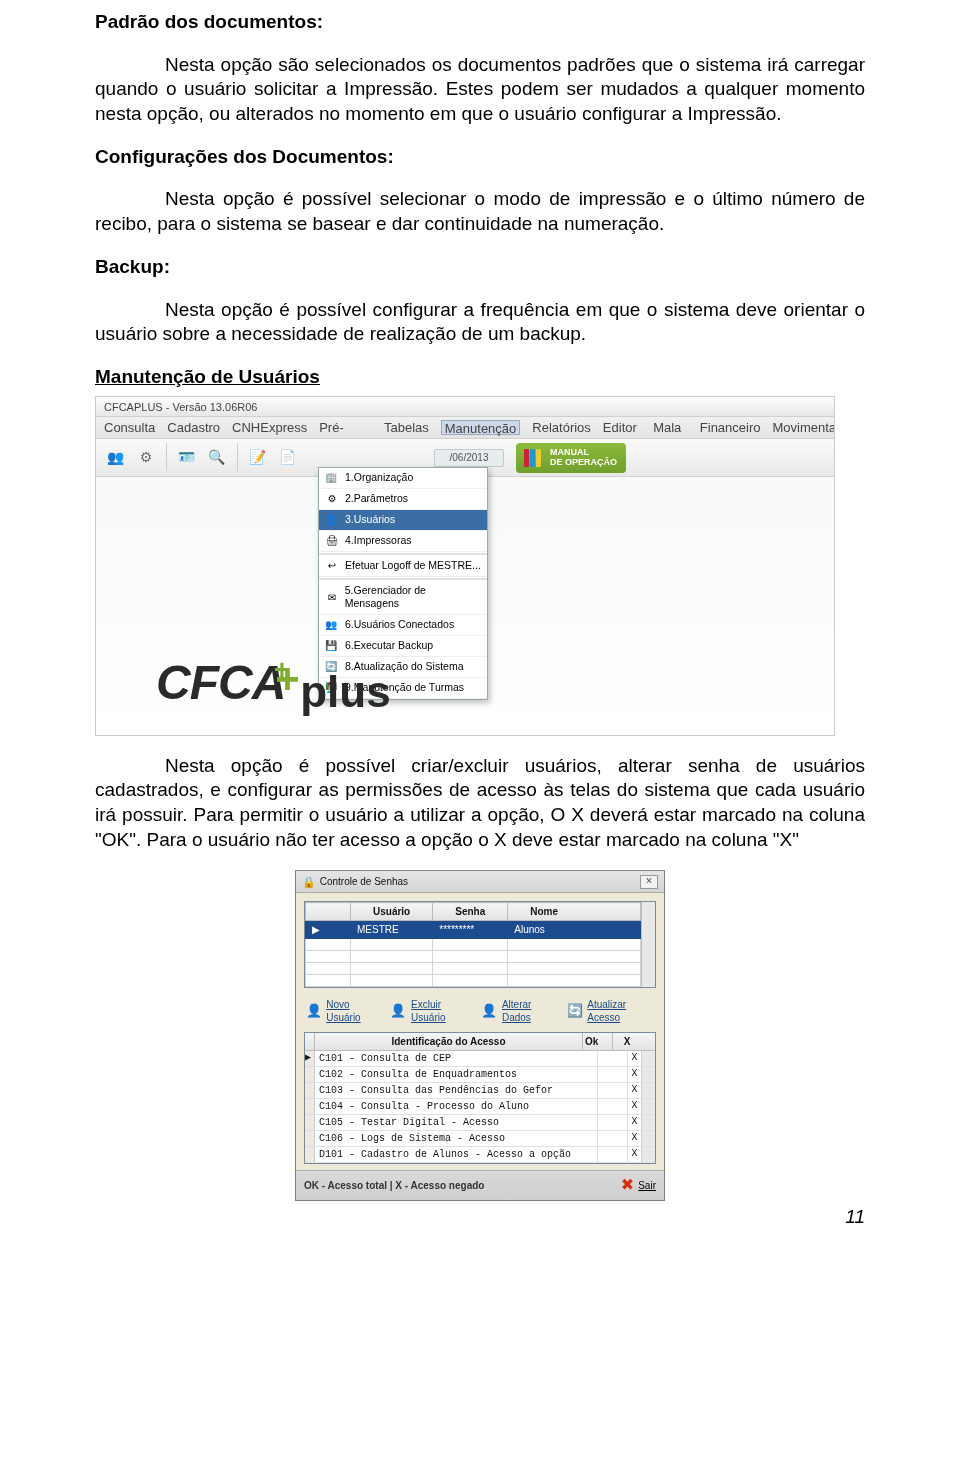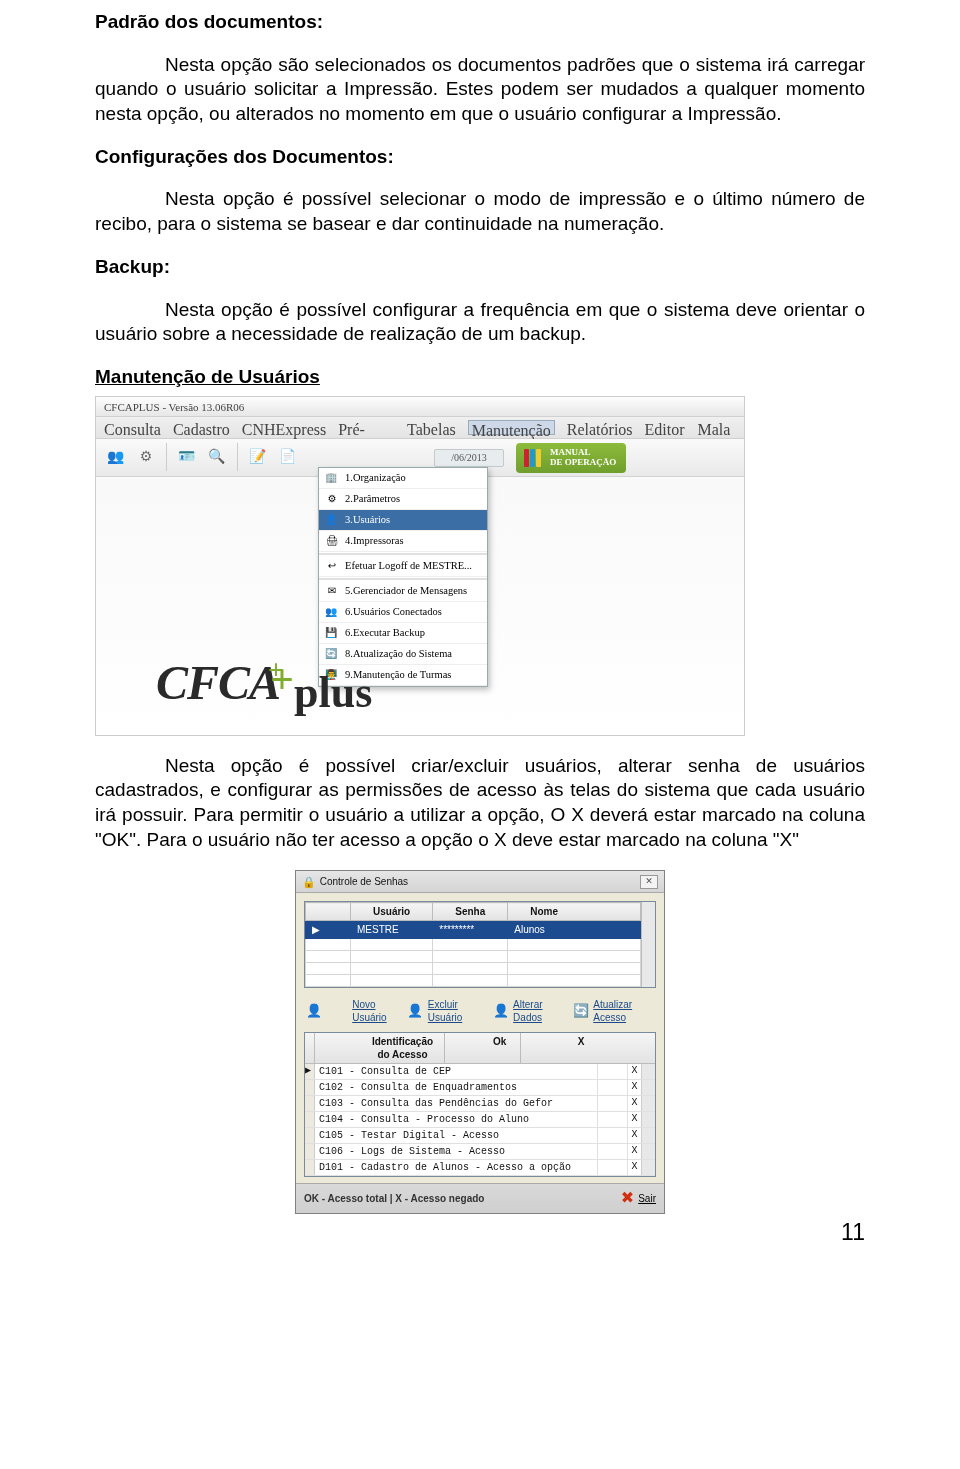--- a/index.html
+++ b/index.html
@@ -10,24 +10,24 @@
     font-family: Arial, Helvetica, sans-serif;
     color: #000;
     padding: 10px 95px 20px 95px;
     font-size: 19px;
     line-height: 1.3;
   }
   .section-title { font-weight: bold; margin-bottom: 18px; }
   .section-sub { font-weight: bold; font-size: 19px; text-decoration: underline; margin: 14px 0 6px 0; }
   .para { text-align: justify; margin-bottom: 18px; }
   .para-indent { text-indent: 70px; }
-  .screenshot1 { width: 650px; height: 340px; border: 1px solid #ccc; position: relative; background: linear-gradient(#f7f7f7, #ffffff); overflow: hidden; margin-bottom: 18px; font-size: 11px; font-family: Liberation Serif, serif; }
+  .screenshot1 { width: 740px; height: 340px; border: 1px solid #ccc; position: relative; background: linear-gradient(#f7f7f7, #ffffff); overflow: hidden; margin-bottom: 18px; font-size: 11px; }
   .ss1-titlebar { height: 20px; background: linear-gradient(#fdfdfd,#e7e7e7); border-bottom:1px solid #d0d0d0; padding:3px 8px; color:#444; }
   .ss1-menubar { height: 22px; background:linear-gradient(#f0f0f0,#e4e4e4); border-bottom:1px solid #d0d0d0; padding:3px 8px; color:#444; display:flex; gap:12px; }
-  .ss1-menubar span { font-size: 16px; }
+  .ss1-menubar span { font-size: 13px; }
   .ss1-toolbar { height: 38px; background:linear-gradient(#fafafa,#e9e9e9); border-bottom:1px solid #d2d2d2; display:flex; align-items:center; padding:0 8px; gap:6px; position:relative; }
   .ticon { width:24px; height:24px; border-radius:3px; display:flex; align-items:center; justify-content:center; font-size:14px; }
   .divider { width:1px; height:28px; background:#ccc; margin:0 2px;}
   .ss1-dropdown { position:absolute; top:70px; left:222px; width:170px; background:#fff; border:1px solid #9aa; box-shadow:2px 3px 6px rgba(0,0,0,0.25); font-size:10.5px; }
   .dd-item { display:flex; align-items:center; gap:6px; padding:3px 6px; border-bottom:1px solid #eee; }
   .dd-item.hl { background:#3b6ea5; color:#fff; }
   .dd-ico { width:14px; height:14px; display:flex; align-items:center; justify-content:center; font-size:10px; }
   .dd-sep { height:2px; background:#e0e0e0; margin:1px 0;}
   .manual-btn { position:absolute; left:420px; top:4px; height:30px; width:110px; background:linear-gradient(#8dbb3b,#6f9e2c); border-radius:4px; display:flex; align-items:center; gap:6px; padding:0 8px; color:#fff; font-size:9px; font-weight:bold; line-height:1.1;}
   .manual-btn .mico { width:20px; display:flex; gap:1px;}
@@ -48,34 +48,34 @@
   .ss2-grid1 th { background:linear-gradient(#f5f5f5,#e3e3e3); border:1px solid #bcbcbc; padding:2px 22px; font-weight:bold; text-align:left; }
   .ss2-grid1 td { border:1px solid #d5d5d5; padding:2px 6px; height:12px; }
   .ss2-grid1 tr.selrow td { background:#1d4b8f; color:#fff; border-color:#1d4b8f;}
   .ss2-scroll { width:14px; background:#e8e8e8; border-left:1px solid #bbb;}
   .grid-wrap { display:flex; }
   .grid-inner { flex:1; }
   .ss2-btnbar { display:flex; gap:10px; padding:4px 10px 8px 10px; align-items:center; }
   .ss2-btn { display:flex; align-items:center; gap:4px; font-size:10px; color:#1a4a8a; }
   .ss2-btn .bico { width:18px; height:18px; display:flex; align-items:center; justify-content:center; font-size:13px;}
   .ss2-grid2 { margin:0 8px 6px 8px; border:1px solid #7a8a99; background:#fff;}
-  .ss2-grid2-head { background:linear-gradient(#f5f5f5,#e3e3e3); border-bottom:1px solid #bcbcbc; display:flex; font-weight:bold;gap:46px; }
+  .ss2-grid2-head { background:linear-gradient(#f5f5f5,#e3e3e3); border-bottom:1px solid #bcbcbc; display:flex; font-weight:bold; }
   .ss2-grid2-head .hc1{ flex:1; padding:2px 6px; text-align:center; border-right:1px solid #bcbcbc;}
   .ss2-grid2-head .hc2{ width:30px; padding:2px 2px; text-align:left; border-right:1px solid #bcbcbc;}
   .ss2-grid2-head .hc3{ width:28px; padding:2px 2px; text-align:center;}
   .ss2-row2 { display:flex; border-bottom:1px solid #e0e0e0; font-family:"Courier New", monospace; font-size:10px;}
   .ss2-row2 .rc0{ width:10px; background:#ece9e0; border-right:1px solid #ccc;}
   .ss2-row2 .rc1{ flex:1; padding:1px 4px; }
   .ss2-row2 .rc2{ width:30px; text-align:center; border-left:1px solid #e0e0e0;}
   .ss2-row2 .rc3{ width:14px; text-align:center; border-left:1px solid #e0e0e0;}
   .ss2-row2 .rc4{ width:14px; background:#e8e8e8; border-left:1px solid #ccc;}
   .ss2-foot { background:linear-gradient(#d9d9d9,#cfcfcf); border-top:1px solid #aaa; padding:4px 8px; display:flex; justify-content:space-between; align-items:center; font-size:10px; font-weight:bold; color:#333;}
   .ss2-sair { display:flex; align-items:center; gap:4px; font-weight:normal; color:#000;}
   .ss2-sair .sico{ color:#d03010; font-size:16px;}
-  .page-num { text-align:right; font-size:23px; margin-top:4px;}
+  .page-num { text-align:right; font-size:19px; margin-top:4px;font-style:italic;}
 </style>
 </head>
 <body>
 
 <div class="section-title">Padrão dos documentos:</div>
 <div class="para para-indent">Nesta opção são selecionados os documentos padrões que o sistema irá carregar quando o usuário solicitar a Impressão. Estes podem ser mudados a qualquer momento nesta opção, ou alterados no momento em que o usuário configurar a Impressão.</div>
 
 <div class="section-title">Configurações dos Documentos:</div>
 <div class="para para-indent">Nesta opção é possível selecionar o modo de impressão e o último número de recibo, para o sistema se basear e dar continuidade na numeração.</div>
 
@@ -230,21 +230,21 @@
         </tbody>
             </table>
       </div>
       <div class="ss2-scroll"></div>
     </div>
   </div>
 
   <div class="ss2-btnbar">
     <div class="ss2-btn">
           <span class="bico" style="color:#d89a2b;">👤</span>
-          <span style="text-decoration:underline;margin-left:26px;">Novo Usuário</span>
+          <span style="text-decoration:underline;">Novo Usuário</span>
         </div>
     <div class="ss2-btn">
           <span class="bico" style="color:#c33;">👤</span>
           <span style="text-decoration:underline;">Excluir Usuário</span>
         </div>
     <div class="ss2-btn">
           <span class="bico" style="color:#3873b3;">👤</span>
           <span style="text-decoration:underline;">Alterar Dados</span>
         </div>
     <div class="ss2-btn">

